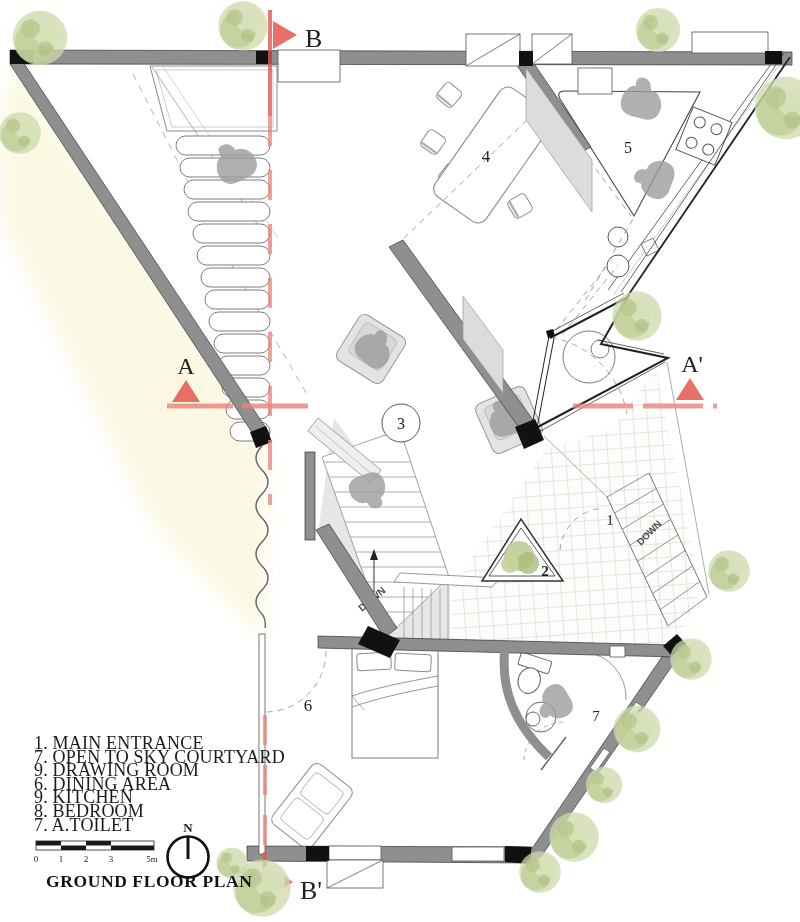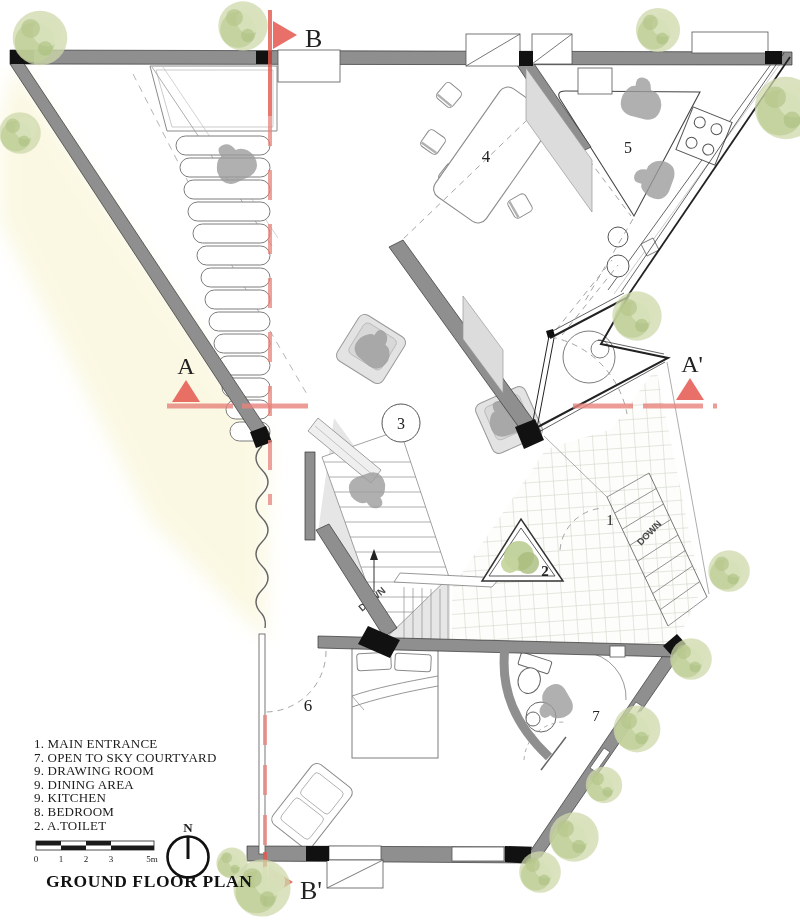--- a/index.html
+++ b/index.html
@@ -1,19 +1,19 @@
 <!DOCTYPE html>
 <html><head>
 <meta charset="utf-8">
 <style>
   html,body{margin:0;padding:0;background:#ffffff;}
   .canvas{position:relative;width:800px;height:922px;background:#ffffff;overflow:hidden;
           font-family:"Liberation Serif", serif;}
   .plan-svg{position:absolute;left:0;top:0;}
-  .legend{position:absolute;left:34px;top:737px;font-size:13px;line-height:13.6px;
+  .legend{position:absolute;left:34px;top:737px;font-size:18px;line-height:13.6px;
           color:#1b1b1b;letter-spacing:.2px;white-space:nowrap;}
   .legend div{margin:0;padding:0;}
   .title{position:absolute;left:34px;top:871px;font-size:17.5px;font-weight:bold;
          letter-spacing:.6px;color:#111;margin-left:12px;}
   text{font-family:"Liberation Serif", serif;fill:#222;}
   .downtxt{font-family:"Liberation Sans", sans-serif;font-weight:bold;fill:#4a4a4a;}
 </style>
 </head>
 <body>
 
@@ -347,20 +347,20 @@
     <text x="111" y="862">3</text>
     <text x="152" y="862">5m</text>
   </g>
 </g>
 </svg>
 
 <div class="legend">
   <div>1. MAIN ENTRANCE</div>
   <div>7. OPEN TO SKY COURTYARD</div>
   <div>9. DRAWING ROOM</div>
-  <div>9. DINING AREA</div>
+  <div>6. DINING AREA</div>
   <div>9. KITCHEN</div>
   <div>8. BEDROOM</div>
-  <div>2. A.TOILET</div>
+  <div>7. A.TOILET</div>
 </div>
 <div class="title">GROUND FLOOR PLAN</div>
 
 </div>
 
 </body></html>

